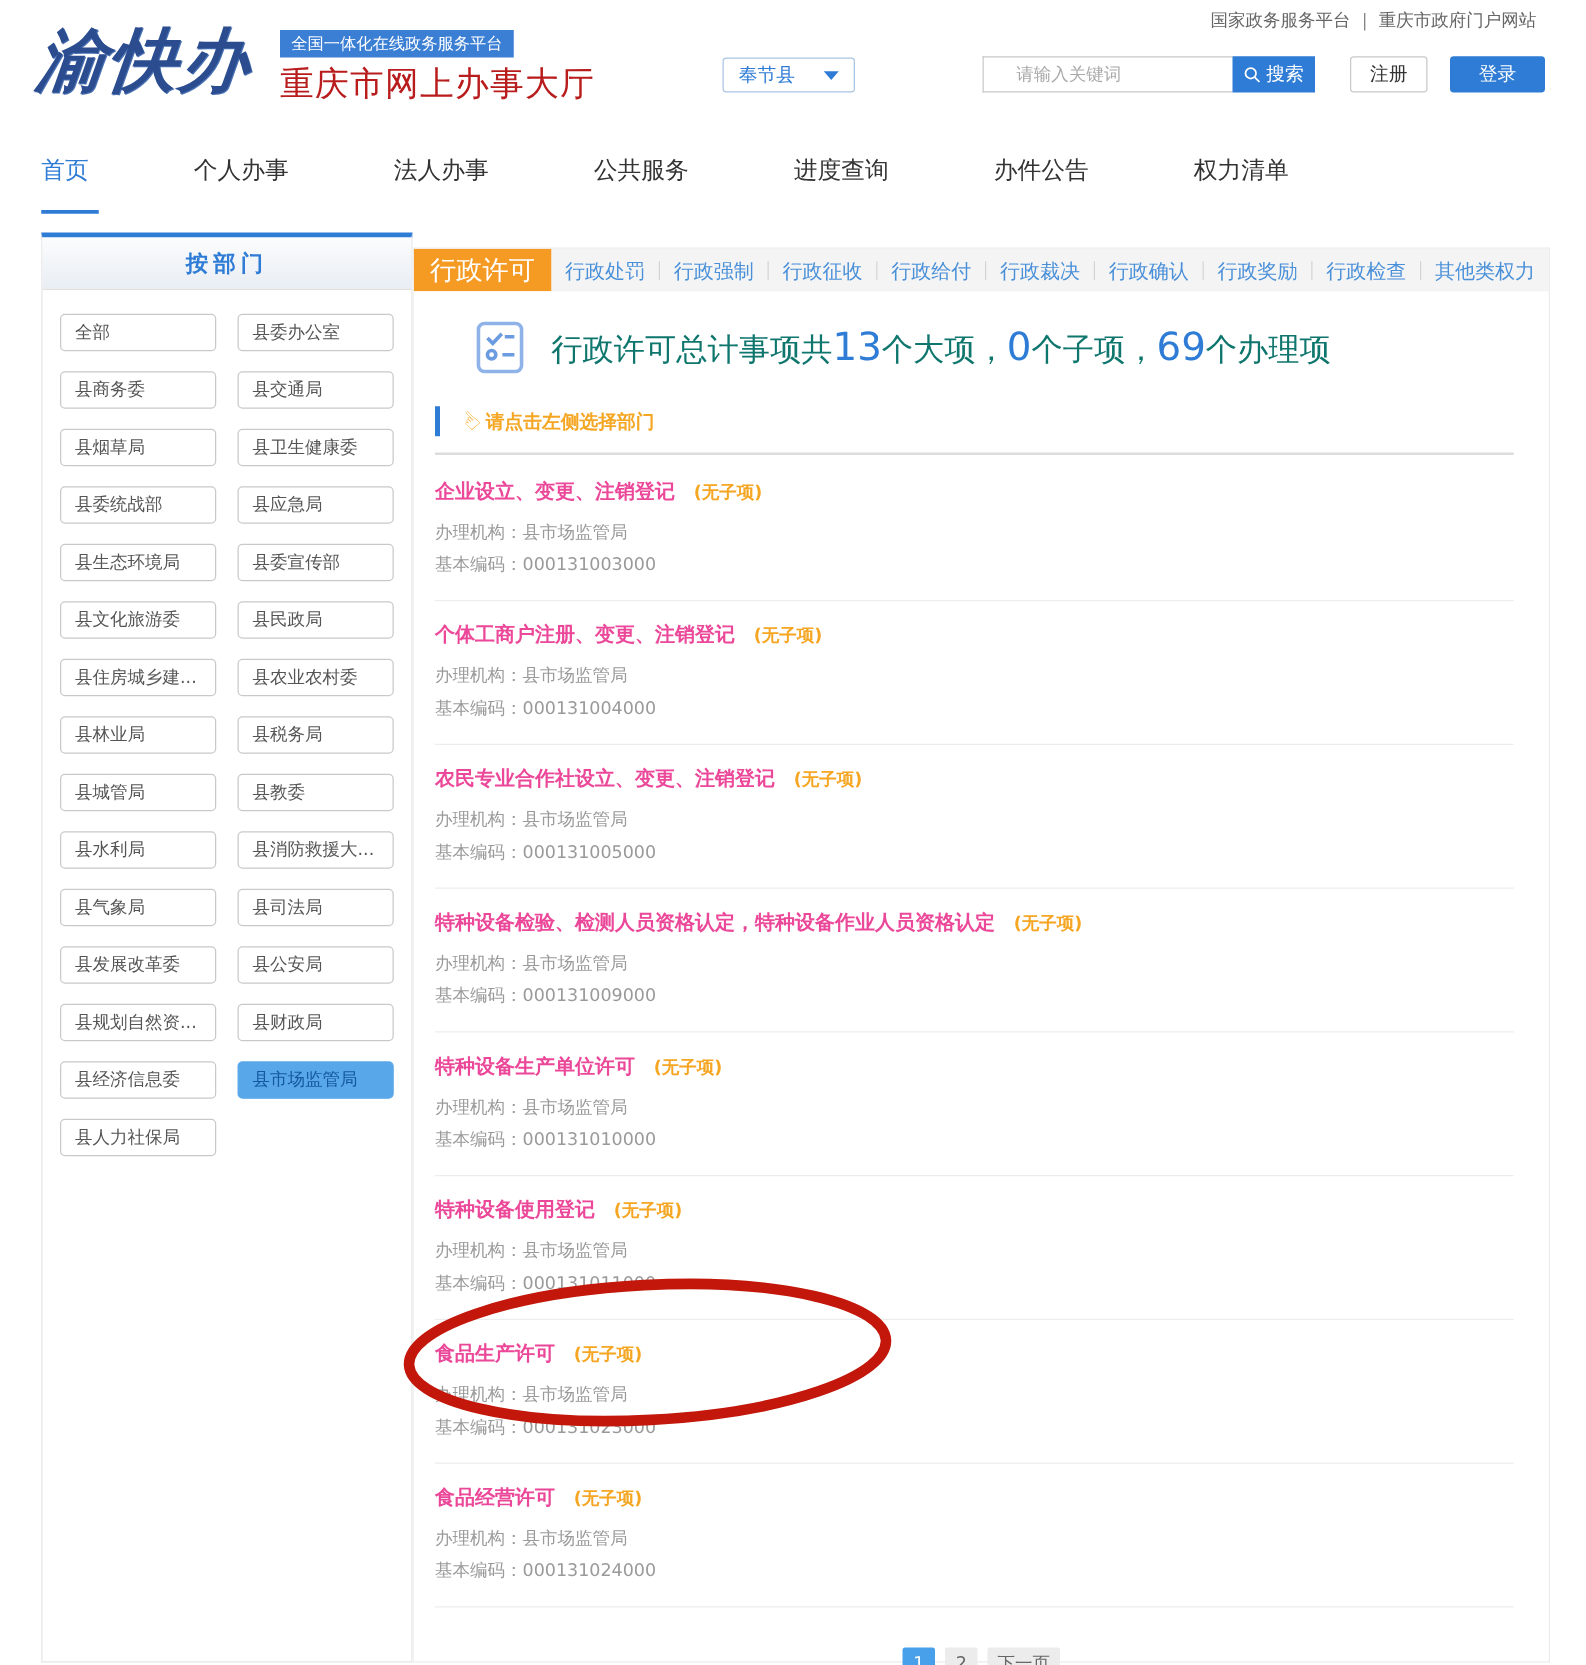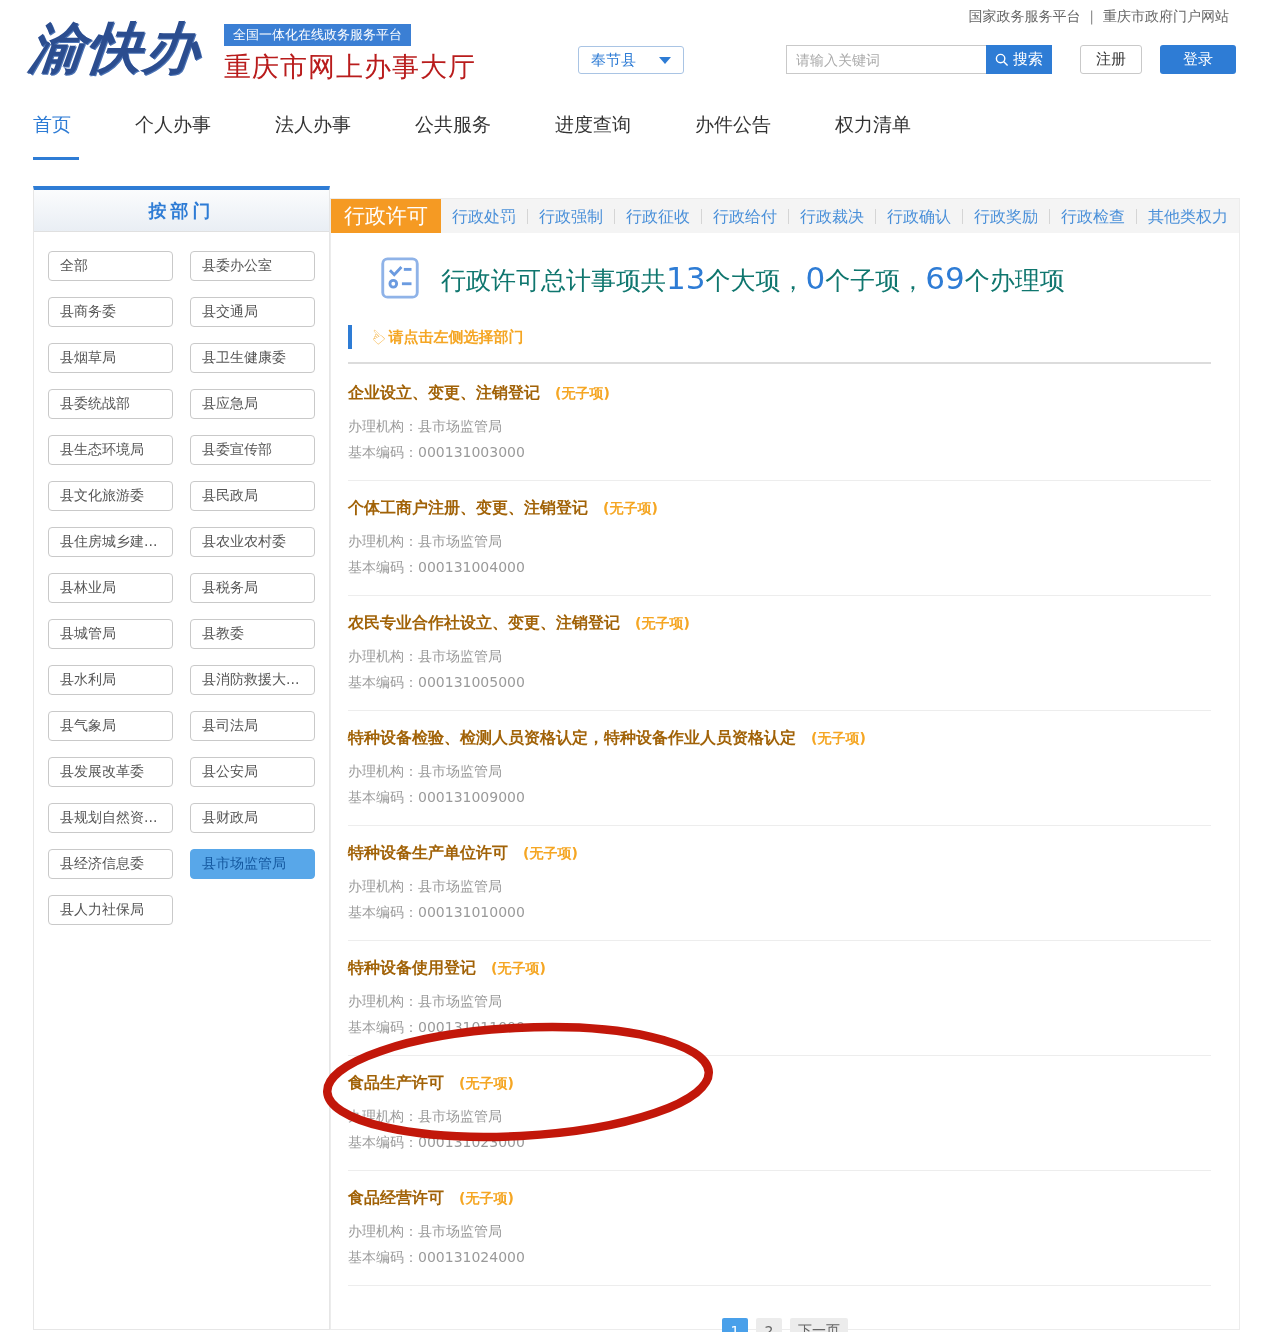--- a/index.html
+++ b/index.html
@@ -16,33 +16,33 @@
   .logo-badge { display:inline-block; background:#3b7fd4; color:#fff; font-size:13px; padding:2px 9px; }
   .logo-subtitle { color:#b91c1c; font-size:27px; margin-top:3px; letter-spacing:1px; }
 
   .region-select { position:absolute; left:578px; top:46px; width:106px; height:28px; border:1px solid #a9c4e4;
                    border-radius:3px; display:flex; align-items:center; justify-content:space-between;
                    padding:0 12px; color:#2e7cd5; font-size:15px; background:#fff; cursor:pointer; }
   .caret-down { width:0; height:0; border-left:6px solid transparent; border-right:6px solid transparent;
                 border-top:7px solid #2e7cd5; }
 
   .search-wrap { position:absolute; left:786px; top:45px; display:flex; }
-  .search-input { width:200px; height:29px; border:1px solid #c9c9c9; border-right:none; padding:0 9px;
+  .search-input { width:200px; height:29px; border:1px solid #c9c9c9; border-right:none; padding:0 26px;
                   font-size:14px; color:#555; outline:none; font-family:inherit; }
   .search-input::placeholder { color:#aaa; }
   .search-btn { width:66px; height:29px; background:#2e7cd5; color:#fff; border:none; font-size:15px;
                 display:flex; align-items:center; justify-content:center; gap:4px; cursor:pointer; font-family:inherit; }
 
   .register-btn { position:absolute; left:1080px; top:45px; width:62px; height:29px; background:#fff;
                   border:1px solid #c9c9c9; border-radius:3px; color:#333; font-size:15px; cursor:pointer; font-family:inherit; }
   .login-btn { position:absolute; left:1160px; top:45px; width:76px; height:29px; background:#2e7cd5;
                border:none; border-radius:3px; color:#fff; font-size:15px; cursor:pointer; font-family:inherit; }
 
   
-  .nav { position:absolute; top:112px; left:33px; display:flex; gap:64px; font-size:19px; color:#333; }
+  .nav { position:absolute; top:123px; left:33px; display:flex; gap:84px; font-size:19px; color:#333; }
   .nav-item { position:relative; cursor:pointer; white-space:nowrap; }
   .nav-item.active { color:#2e7cd5; }
   .nav-item.active::after { content:""; position:absolute; left:0; bottom:-22px; width:46px; height:3px; background:#2e7cd5; }
 
   
   .main { position:absolute; top:186px; left:33px; right:29px; bottom:2px; display:flex; }
 
   .sidebar { width:317px; border:1px solid #e6e6e6; border-top:4px solid #2e7cd5; background:#fff; }
   .sidebar-header { height:42px; background:linear-gradient(#fbfcfd,#e9eef4); border-bottom:1px solid #e0e0e0;
                     display:flex; align-items:center; justify-content:center; color:#2e7cd5;
@@ -66,21 +66,21 @@
   .summary-num { font-size:31px; color:#2e7cd5; }
 
   .hint-row { margin-top:24px; position:relative; height:24px; display:flex; align-items:center; padding-left:40px; }
   .hint-bar { position:absolute; left:17px; top:0; width:4px; height:24px; background:#2e7cd5; }
   .hand-icon { color:#f5a623; font-size:19px; margin-right:6px; display:inline-block; transform:rotate(-45deg); }
   .hint-text { color:#f5a623; font-size:15px; font-weight:bold; }
   .rule { height:2px; background:#dcdcdc; margin:13px 28px 0 17px; }
 
   .items { padding:2px 28px 0 17px; }
   .item { padding:17px 0 15px 0; border-bottom:1px solid #ededed; }
-  .item-title { font-size:16px; font-weight:bold; color:#a16207; cursor:pointer; }
+  .item-title { font-size:16px; font-weight:bold; color:#ec4899; cursor:pointer; }
   .item-tag { color:#f5a623; font-size:14px; font-weight:bold; margin-left:10px; }
   .item-meta { margin-top:9px; color:#9a9a9a; font-size:14px; line-height:26px; }
 
   .pagination { display:flex; justify-content:center; align-items:center; gap:8px; margin-top:32px; }
   .page-btn { min-width:26px; height:26px; background:#ececec; color:#666; font-size:14px; border:none;
               border-radius:2px; display:flex; align-items:center; justify-content:center; padding:0 8px;
               cursor:pointer; font-family:inherit; }
   .page-btn.active { background:#49a0ea; color:#fff; }
 
   .annotation { position:absolute; left:318px; top:1022px; width:400px; height:122px; pointer-events:none; }

